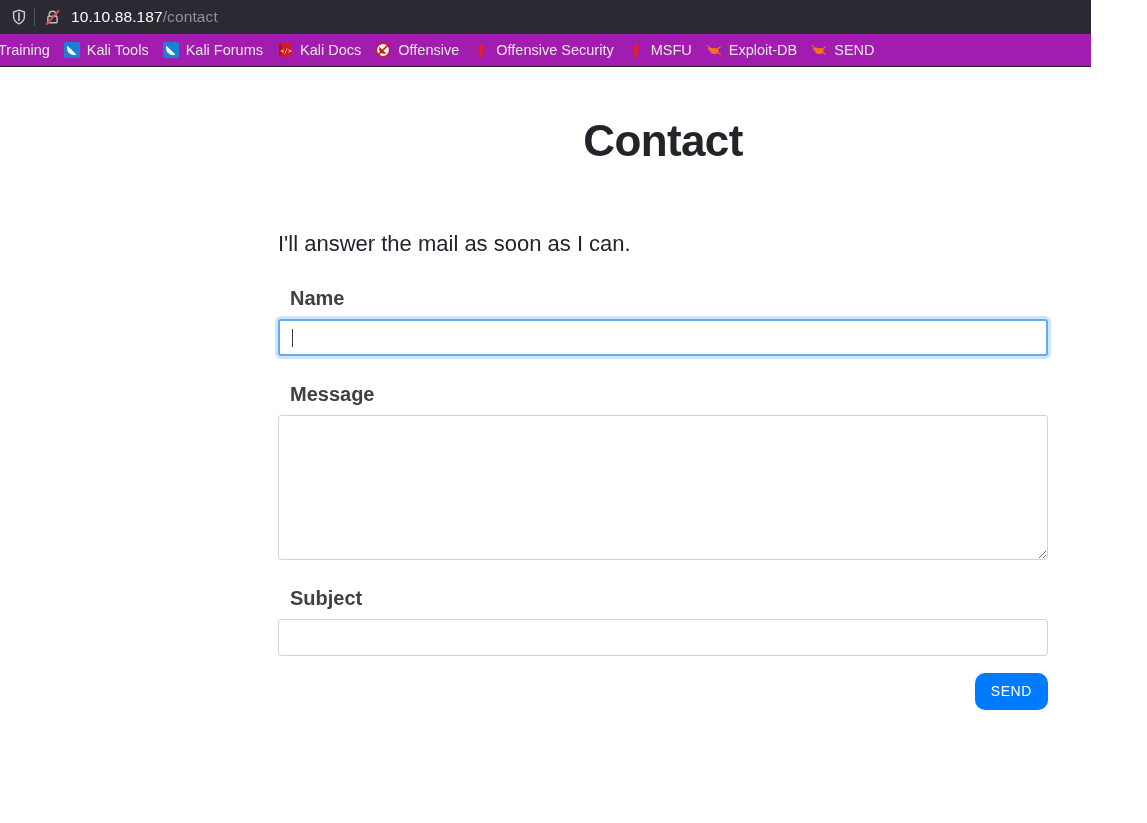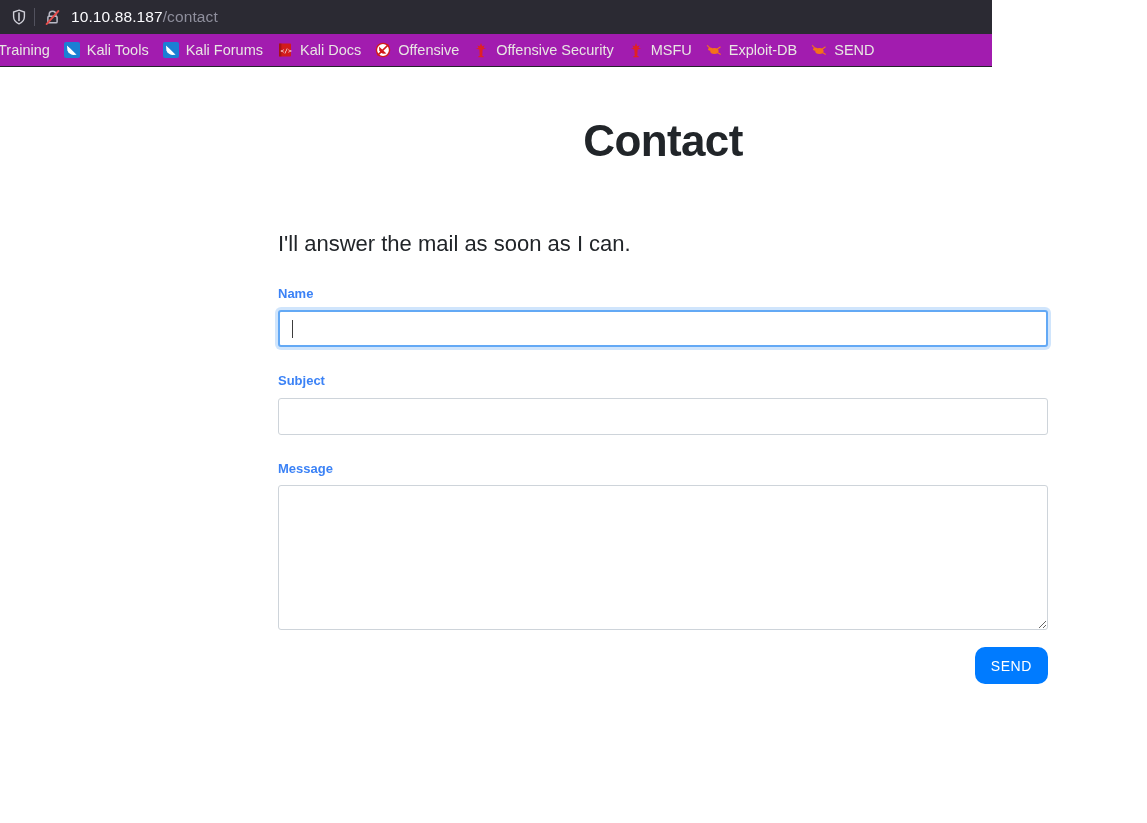--- a/index.html
+++ b/index.html
@@ -6,21 +6,21 @@
   * { box-sizing: border-box; }
   html, body {
     margin: 0; padding: 0;
     width: 1147px; height: 823px;
     background: #ffffff;
     font-family: "Liberation Sans", sans-serif;
     overflow: hidden;
   }
 
   
-  #browser-chrome { width: 992px; user-select: none; }
+  #browser-chrome { width: 1091px; user-select: none; }
 
   #url-bar-row {
     height: 34px;
     background: #2b2a33;
     display: flex;
     align-items: center;
     padding: 0 6px;
   }
   .chrome-icon-btn {
     width: 26px; height: 26px;
@@ -102,24 +102,24 @@
     font-size: 22px;
     color: #212529;
     margin: 0;
     padding-top: 60px;
     line-height: 1.5;
   }
 
   .form-group { padding-top: 26px; }
   .form-label {
     display: block;
-    font-size: 13px;
+    font-size: 20px;
     font-weight: bold;
-    color: #3b82f6;
-    margin: 0 0 9px 0;
+    color: #404040;
+    margin: 0 0 9px 12px;
     line-height: 1.2;
   }
 
   .form-input {
     display: block;
     width: 770px;
     height: 37px;
     padding: 6px 12px;
     font-family: "Liberation Sans", sans-serif;
     font-size: 15px;
@@ -312,27 +312,27 @@
     <div class="form-group">
       <label class="form-label">Name</label>
       <div class="input-wrap">
         <input class="form-input focused" type="text" placeholder="" style="">
         <span class="caret"></span>
       </div>
     </div>
 
 
     <div class="form-group">
+      <label class="form-label">Message</label>
+      <textarea id="message-textarea" placeholder="" style=""></textarea>
+    </div>
+
+    <div class="form-group">
       <label class="form-label">Subject</label>
       <input class="form-input" type="text" placeholder="" style="">
     </div>
 
-    <div class="form-group">
-      <label class="form-label">Message</label>
-      <textarea id="message-textarea" placeholder="" style=""></textarea>
-    </div>
-
     <div id="send-row">
       <button id="send-button">SEND</button>
     </div>
 
   </div>
 </div>
 
 </body></html>

